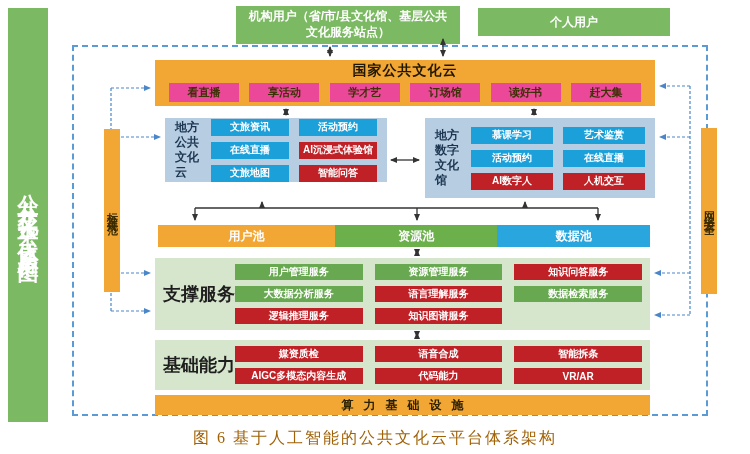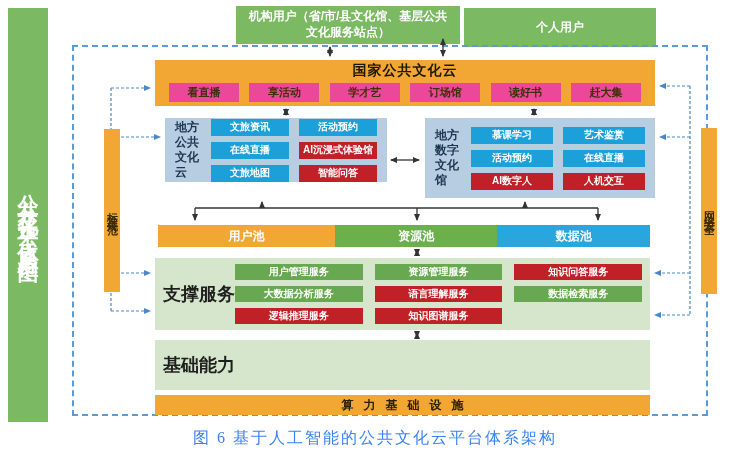--- a/index.html
+++ b/index.html
@@ -2,21 +2,21 @@
 <html><head>
 <meta charset="utf-8">
 <style>
   html,body{margin:0;padding:0;background:#fff;font-family:"Liberation Sans","DejaVu Sans",sans-serif;}
   .canvas{position:relative;width:750px;height:454px;background:#fff;overflow:hidden;}
   .abs{position:absolute;box-sizing:border-box;}
 
   
   .green-box{background:#7bb962;color:#fff;font-weight:bold;display:flex;align-items:center;justify-content:center;text-align:center;margin-left:44px;}
   #inst-users{left:192px;top:6px;width:224px;height:38px;font-size:12px;line-height:1.3;padding:2px 8px;}
-  #personal-users{left:420px;top:8px;width:192px;height:39px;font-size:12px;}
+  #personal-users{left:434px;top:8px;width:192px;height:28px;font-size:12px;}
   #frame-title{left:8px;top:8px;width:40px;height:414px;background:#7bb962;color:#fff;
     writing-mode:vertical-lr;text-orientation:upright;font-size:21px;font-weight:bold;letter-spacing:7px;
     display:flex;align-items:center;justify-content:center;}
 
   
   #dashed-frame{left:72px;top:45px;width:636px;height:371px;border:2px dashed #5b9bd5;z-index:1;}
 
   
   .v-bar{background:#f2a735;color:#3a2b00;writing-mode:vertical-lr;text-orientation:upright;
     font-size:11px;font-weight:bold;letter-spacing:4px;display:flex;align-items:center;justify-content:center;z-index:10;}
@@ -56,21 +56,21 @@
   .panel-label{width:72px;text-align:center;font-weight:bold;font-size:18px;color:#1e1e1e;flex:0 0 72px;}
   .chip-grid-3{flex:1;display:grid;grid-template-columns:repeat(3,1fr);gap:6px 12px;}
   .chip-grid-3 .chip{height:16px;}
 
   
   #infra-bar{left:155px;top:395px;width:495px;height:20px;background:#f2a735;color:#2b2000;font-weight:bold;
     font-size:12px;letter-spacing:10px;display:flex;align-items:center;justify-content:center;z-index:6;text-indent:10px;}
 
   
   #caption{left:0;top:428px;width:750px;text-align:center;font-family:"Liberation Serif","DejaVu Serif",serif;
-    font-size:16px;color:#3b82f6;letter-spacing:2px;}
+    font-size:16px;color:#a16207;letter-spacing:2px;}
 
   #arrow-layer{position:absolute;left:0;top:0;z-index:5;pointer-events:none;}
 </style>
 </head>
 <body>
 
 <div class="canvas">
 
   <div class="abs" id="frame-title">公共文化云平台体系框图</div>
 
@@ -171,19 +171,27 @@
       <div class="chip" data-type="green">大数据分析服务</div>
       <div class="chip" data-type="red">语言理解服务</div>
       <div class="chip" data-type="green">数据检索服务</div>
       <div class="chip" data-type="red">逻辑推理服务</div>
       <div class="chip" data-type="red">知识图谱服务</div>
     </div>
   </div>
 
   <div class="abs green-panel" id="base-panel">
     <div class="panel-label">基础能力</div>
+    <div class="chip-grid-3">
+      <div class="chip" data-type="red">媒资质检</div>
+      <div class="chip" data-type="red">语音合成</div>
+      <div class="chip" data-type="red">智能拆条</div>
+      <div class="chip" data-type="red">AIGC多模态内容生成</div>
+      <div class="chip" data-type="red">代码能力</div>
+      <div class="chip" data-type="red">VR/AR</div>
+    </div>
   </div>
 
   <div class="abs" id="infra-bar">算力基础设施</div>
 
   <div class="abs" id="caption">图 6  基于人工智能的公共文化云平台体系架构</div>
 
 </div>
 
 </body></html>

